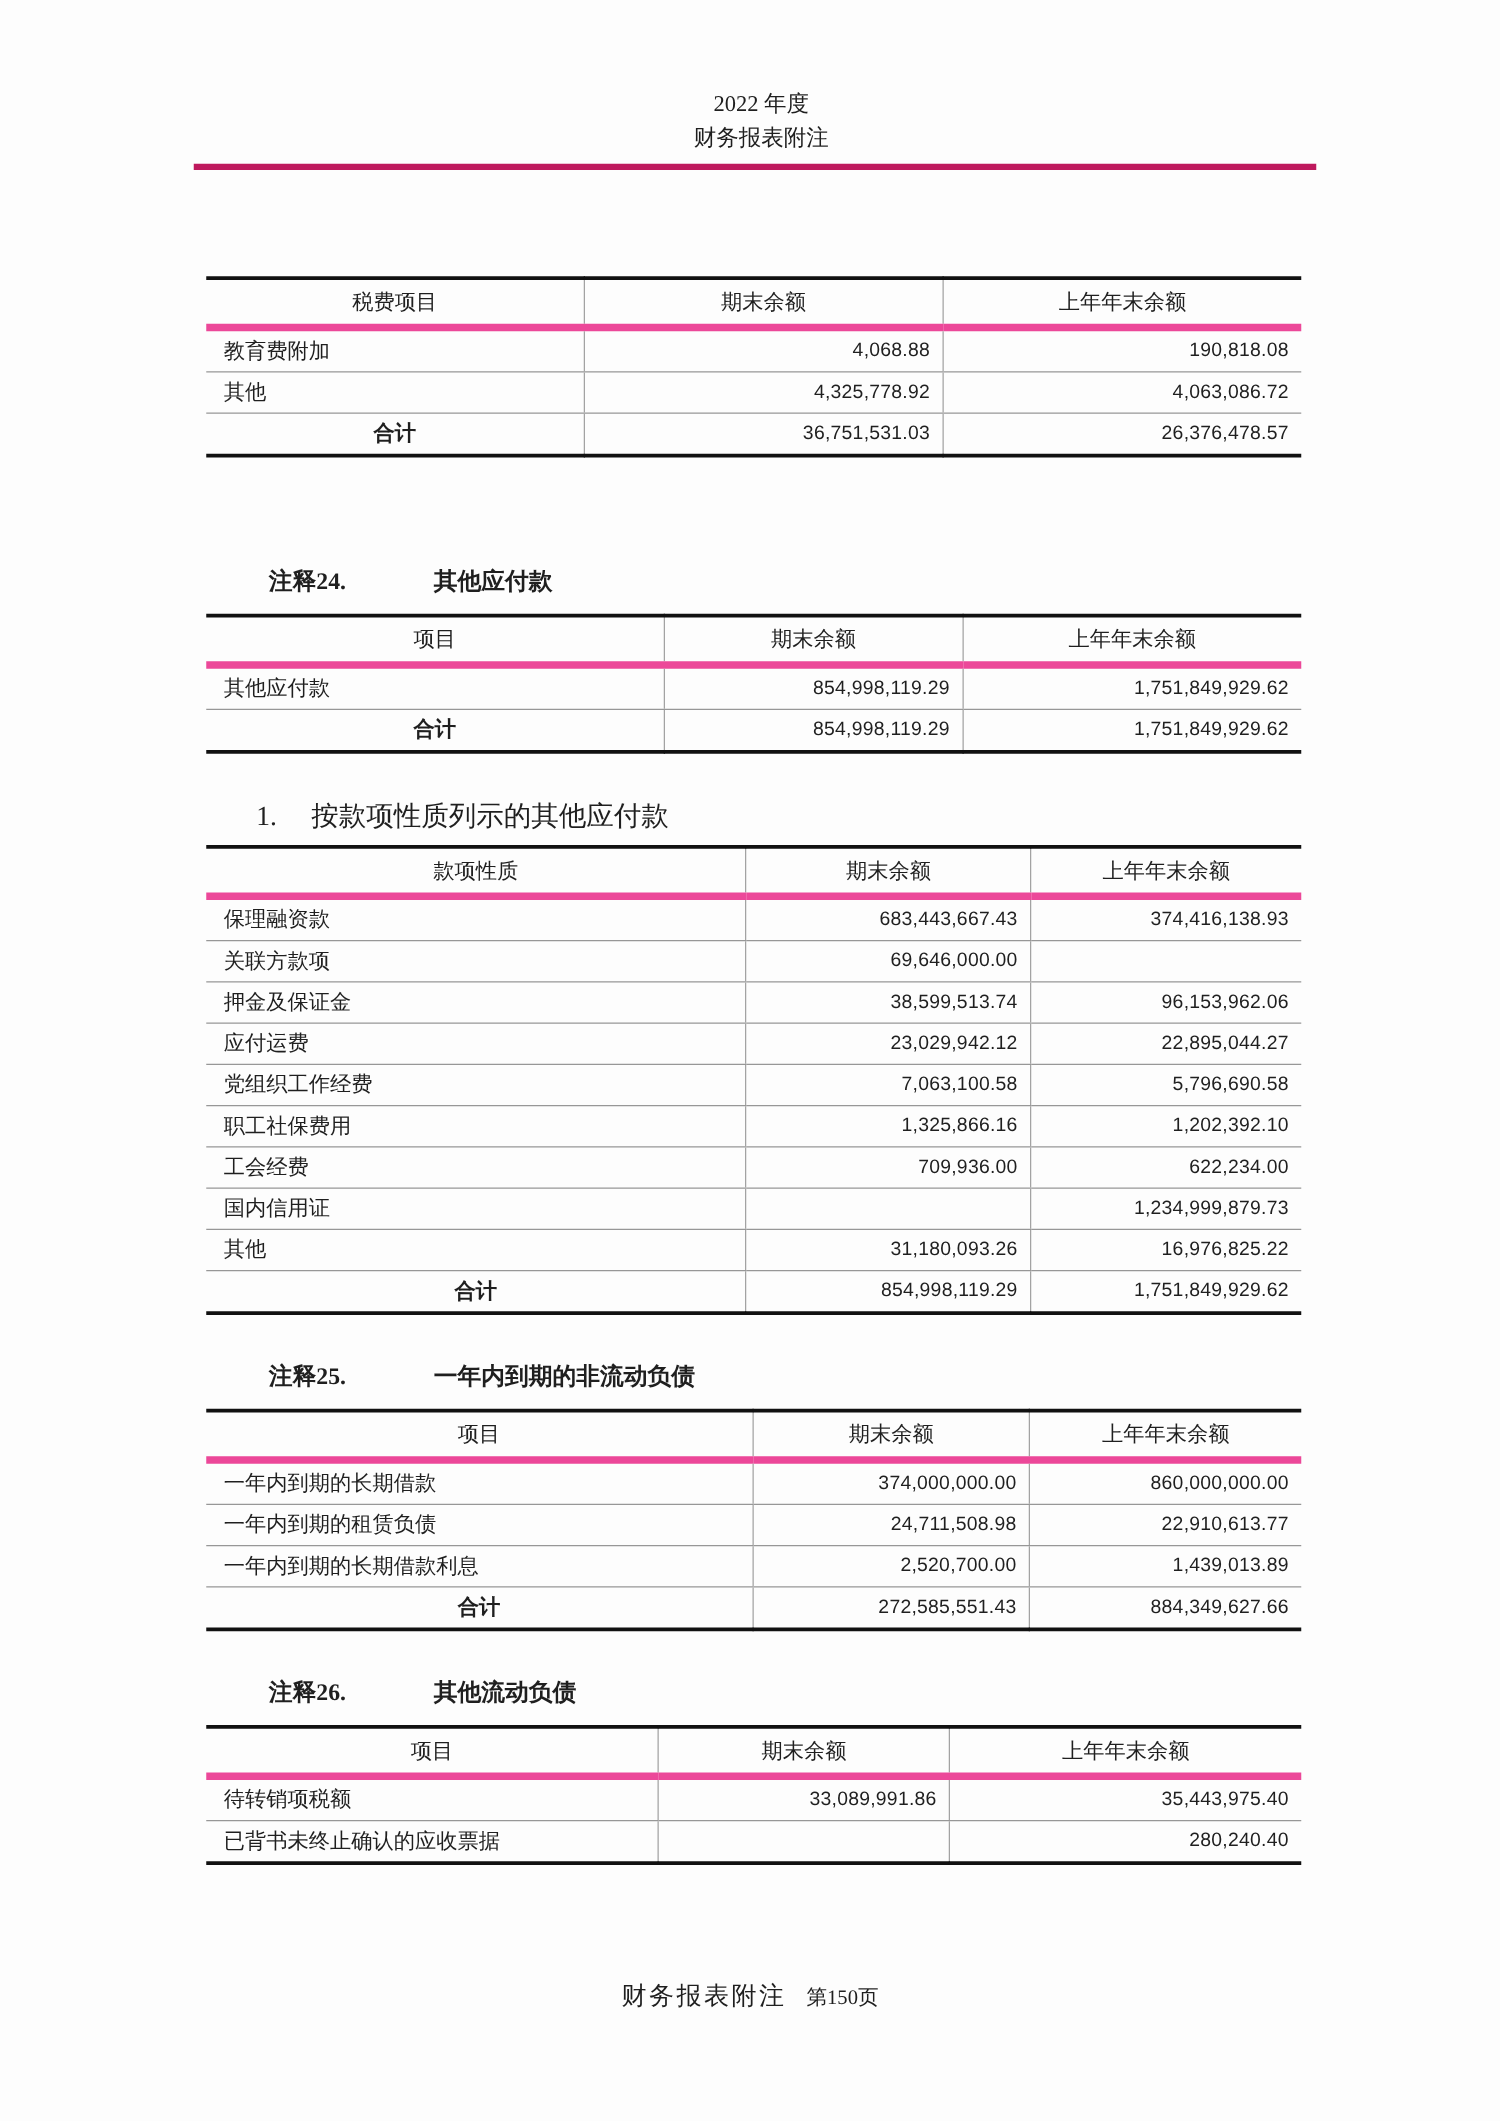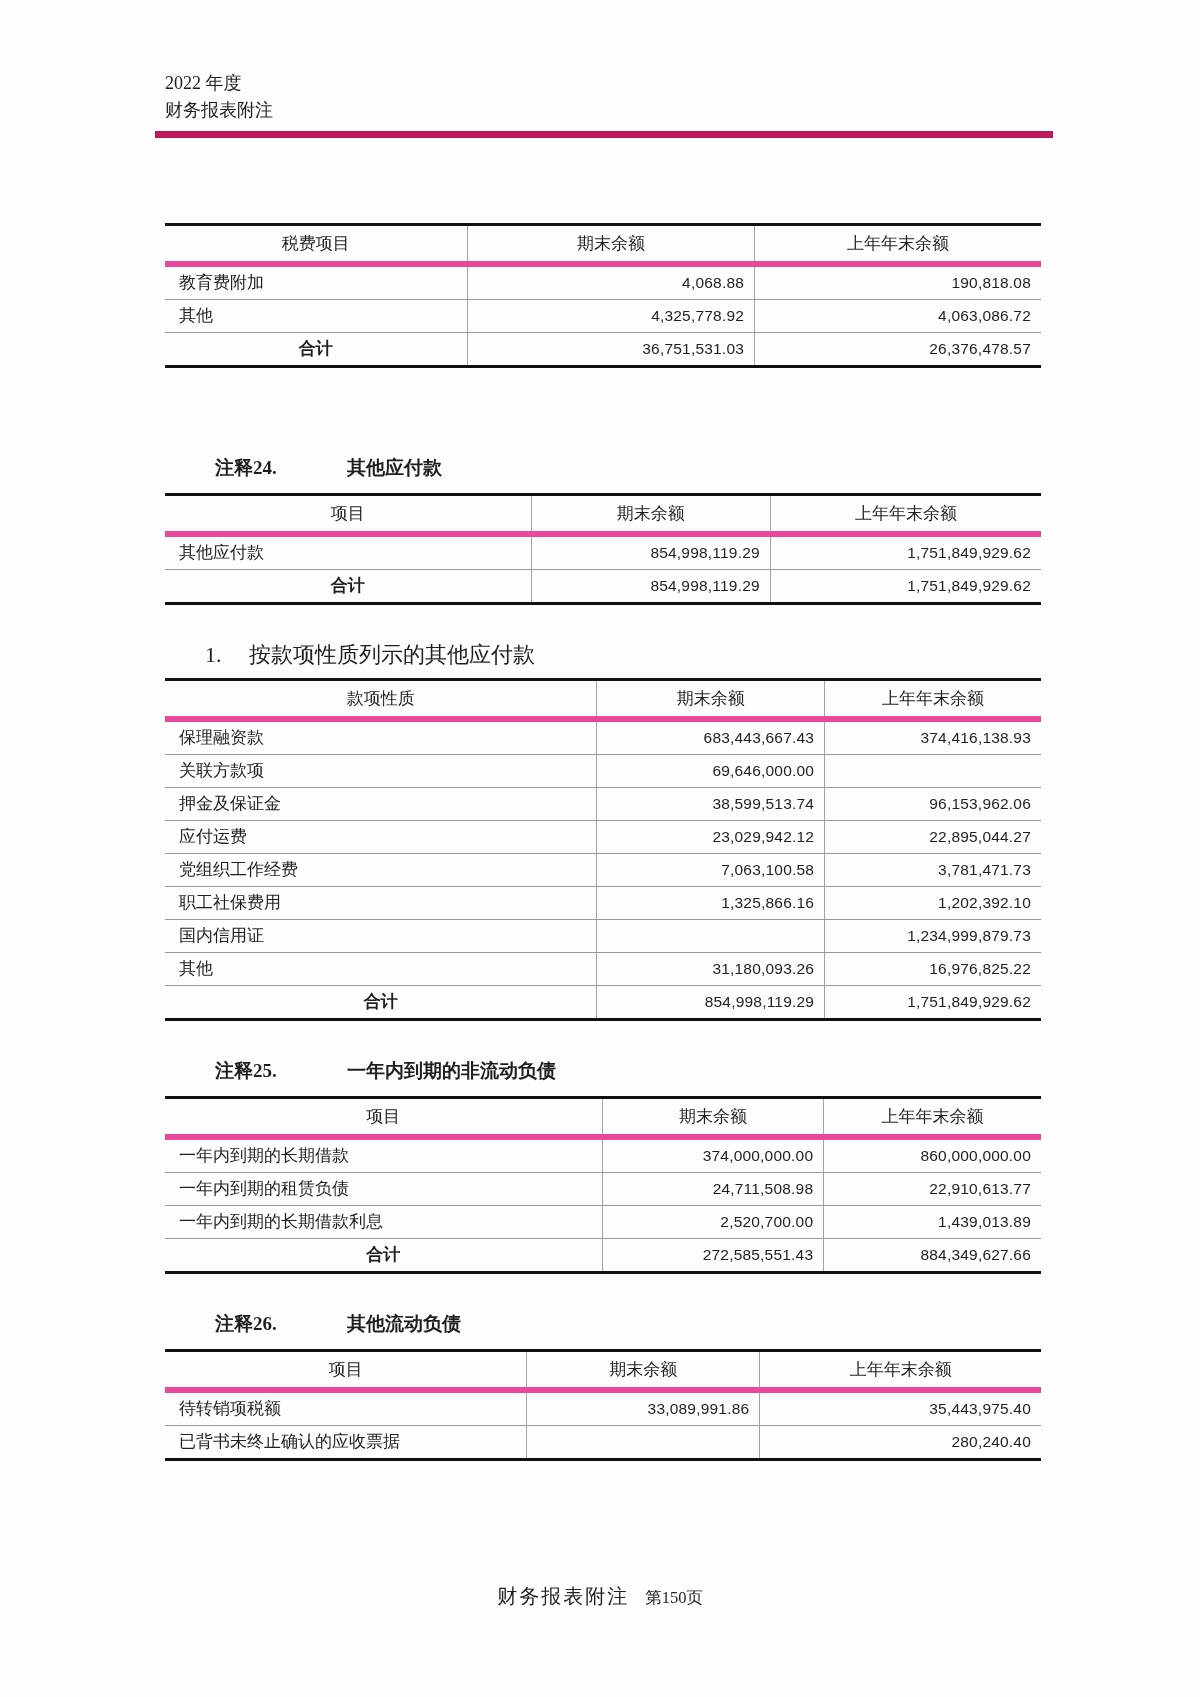--- a/index.html
+++ b/index.html
@@ -4,21 +4,22 @@
 <style>
   html, body { margin:0; padding:0; background:#e8e8e8; }
   .page {
     width:1200px; height:1697px; margin:0 auto; background:#fdfdfd;
     position:relative; box-sizing:border-box; padding:70px 159px 0 165px;
     font-family:"Liberation Serif","DejaVu Serif",serif; color:#1f1f1f;
   }
   
   .page-header {
     width:888px; margin-left:-10px; padding-left:10px; padding-bottom:7px;
-    border-bottom:7px solid #be185d;
+    border-bottom:5px solid #be185d;
+    text-align:center;
   }
   .hdr-line { font-size:18px; line-height:27px; }
 
   
   .note-title { font-size:19px; font-weight:bold; margin:0 0 14px 50px; line-height:23px; }
   .note-title.nt24 { margin-top:88px; }
   .note-title.nt25, .note-title.nt26 { margin-top:38px; }
   .note-no { display:inline-block; width:132px; }
   .sub-title { font-size:22px; font-weight:normal; margin:38px 0 12px 40px; line-height:23px; }
   .sub-no { display:inline-block; width:44px; }
@@ -155,26 +156,31 @@
             <td class="num">96,153,962.06</td>
           </tr>
           <tr class="data-row">
             <td class="lbl">应付运费</td>
             <td class="num">23,029,942.12</td>
             <td class="num">22,895,044.27</td>
           </tr>
           <tr class="data-row">
             <td class="lbl">党组织工作经费</td>
             <td class="num">7,063,100.58</td>
-            <td class="num">3,781,471.73</td>
+            <td class="num">5,796,690.58</td>
           </tr>
           <tr class="data-row">
             <td class="lbl">职工社保费用</td>
             <td class="num">1,325,866.16</td>
             <td class="num">1,202,392.10</td>
+          </tr>
+          <tr class="data-row">
+            <td class="lbl">工会经费</td>
+            <td class="num">709,936.00</td>
+            <td class="num">622,234.00</td>
           </tr>
           <tr class="data-row">
             <td class="lbl">国内信用证</td>
             <td class="num"></td>
             <td class="num">1,234,999,879.73</td>
           </tr>
           <tr class="data-row">
             <td class="lbl">其他</td>
             <td class="num">31,180,093.26</td>
             <td class="num">16,976,825.22</td>

